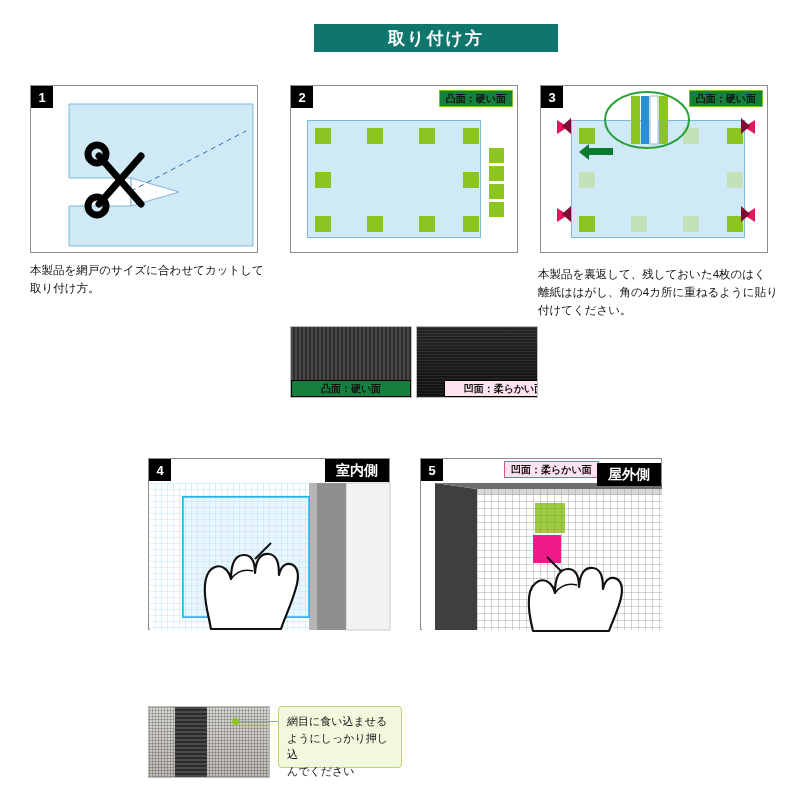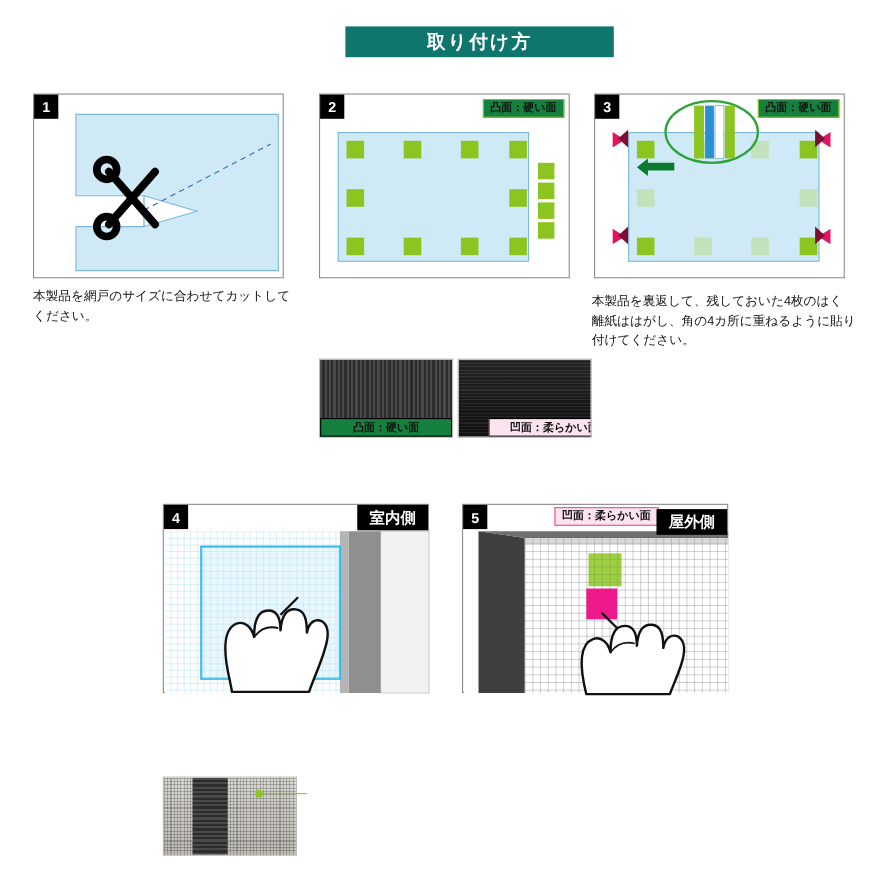--- a/index.html
+++ b/index.html
@@ -112,21 +112,21 @@
         <g stroke="#000" stroke-width="7" fill="none" stroke-linecap="round">
           <line x1="6" y1="10" x2="48" y2="58"></line>
           <line x1="6" y1="58" x2="48" y2="10"></line>
         </g>
         <circle cx="4" cy="8" r="9" fill="none" stroke="#000" stroke-width="7"></circle>
         <circle cx="4" cy="60" r="9" fill="none" stroke="#000" stroke-width="7"></circle>
       </g>
     </svg>
   </div>
   <div class="caption" style="left:30px;top:262px;width:240px;">本製品を網戸のサイズに合わせてカットして
-ください。</div>
+取り付け方。</div>
 
   <div class="panel" style="left:290px;top:85px;width:228px;height:168px;">
     <div class="step-num">2</div>
     <div class="tag tag-hard" style="right:4px;top:4px;">凸面：硬い面</div>
 
     <div class="mesh-sheet" style="left:16px;top:34px;width:172px;height:116px;"></div>
 
     <div class="gsq" style="left:24px;top:42px;width:16px;height:16px;"></div>
     <div class="gsq" style="left:76px;top:42px;width:16px;height:16px;"></div>
     <div class="gsq" style="left:128px;top:42px;width:16px;height:16px;"></div>
@@ -228,20 +228,23 @@
       <path d="M106 100 L122 84" stroke="#111111" stroke-width="2"></path>
     </svg>
   </div>
 
   <div class="photo" style="left:148px;top:706px;width:122px;height:72px;">
     <div class="photo-mesh"></div>
     <div class="photo-strip"></div>
   </div>
   <div class="note-dot" style="left:232px;top:718px;"></div>
   <div class="note-line" style="left:239px;top:721px;width:40px;"></div>
+  <div class="note" style="left:278px;top:706px;width:124px;height:62px;white-space:pre-line;">網目に食い込ませる
+ようにしっかり押し込
+んでください</div>
 
   <div class="panel" style="left:420px;top:458px;width:242px;height:172px;">
     <div class="step-num">5</div>
     <div class="tag tag-soft" style="left:56px;top:2px;">凹面：柔らかい面</div>
     <div class="tag tag-black" style="right:0px;top:4px;">屋外側</div>
 
     <svg style="position:absolute;left:0;top:0;" width="242" height="172" viewBox="0 0 242 172">
       <defs>
         <pattern id="grid5" width="7" height="7" patternUnits="userSpaceOnUse">
           <path d="M7 0 L0 0 L0 7" fill="none" stroke="#6f6f6f" stroke-width="0.6"></path>

